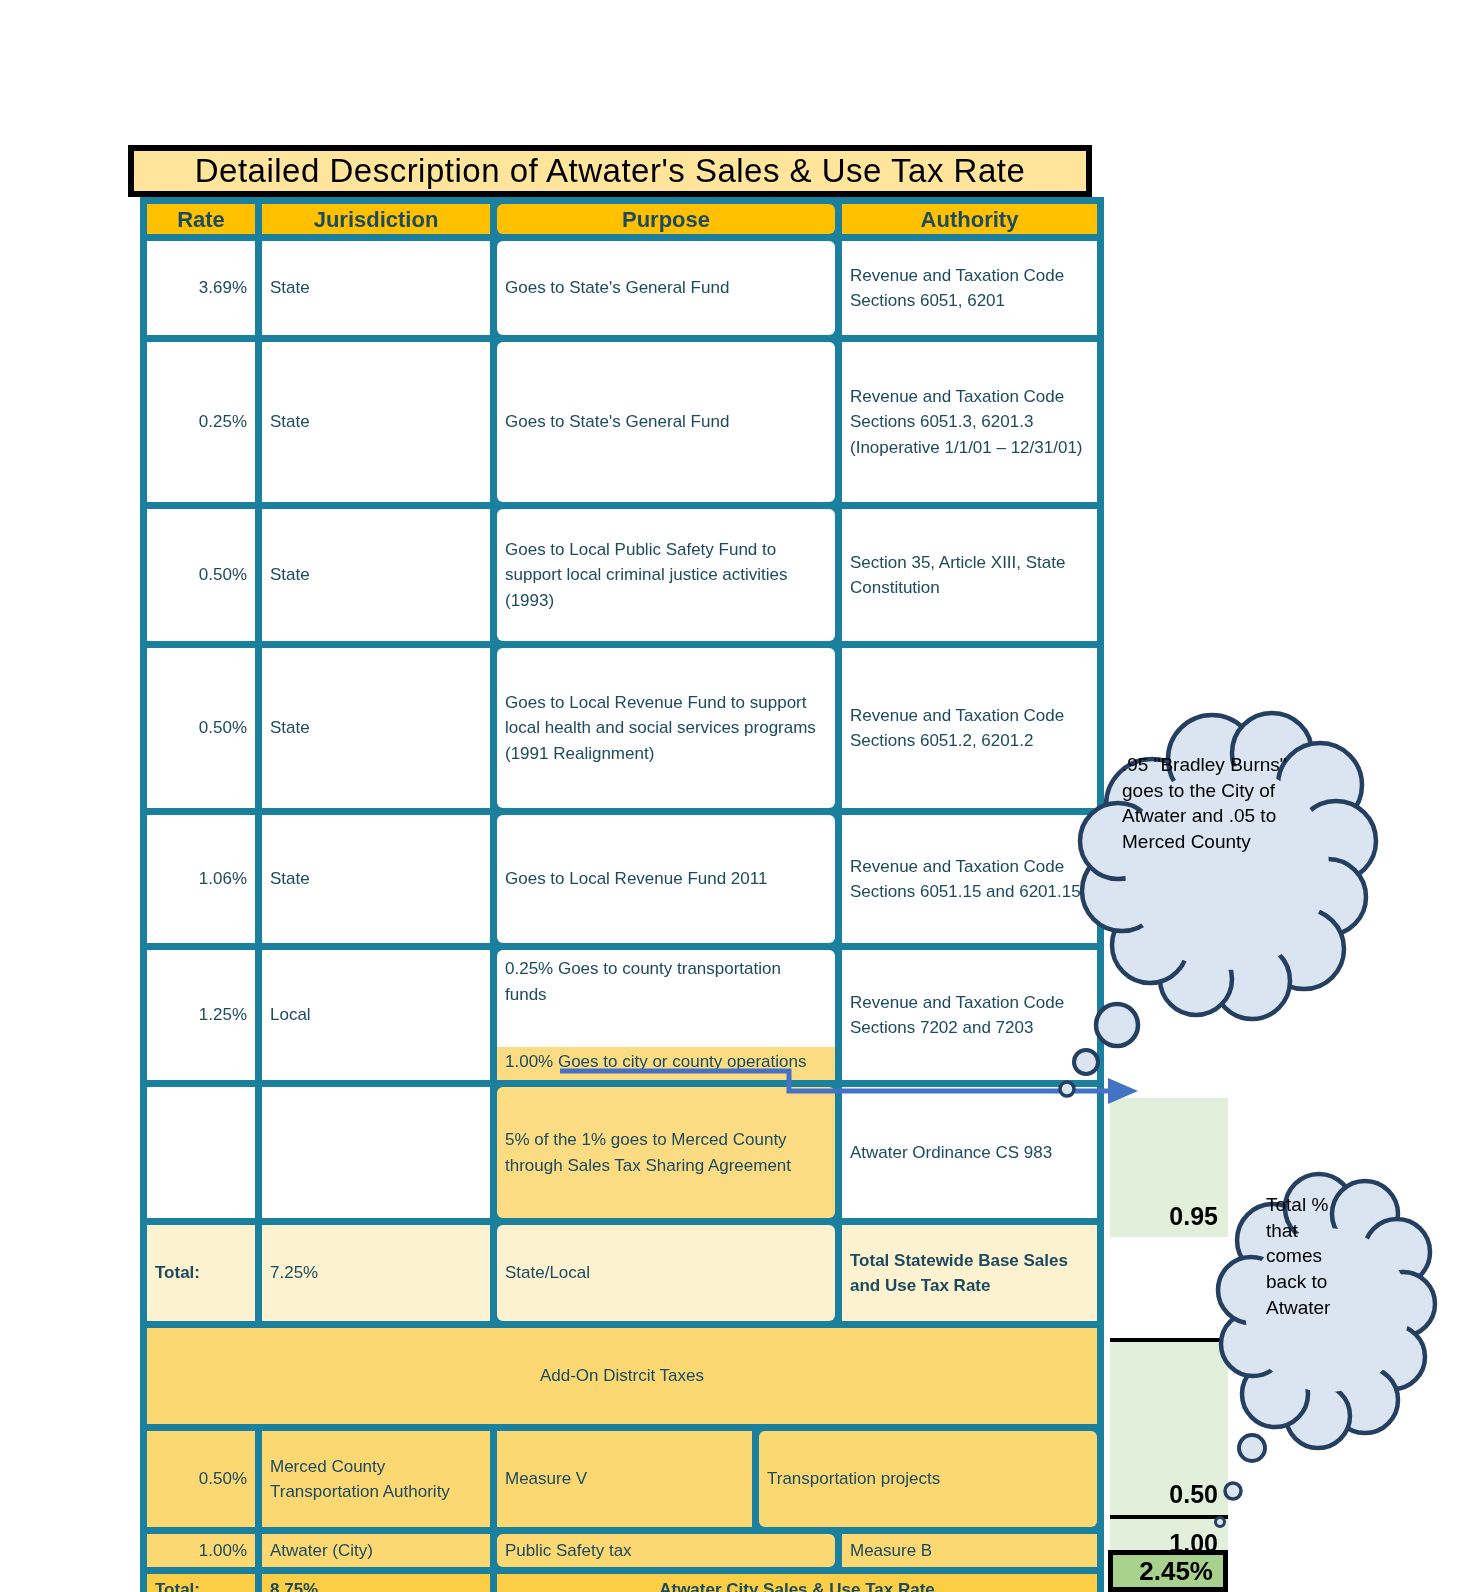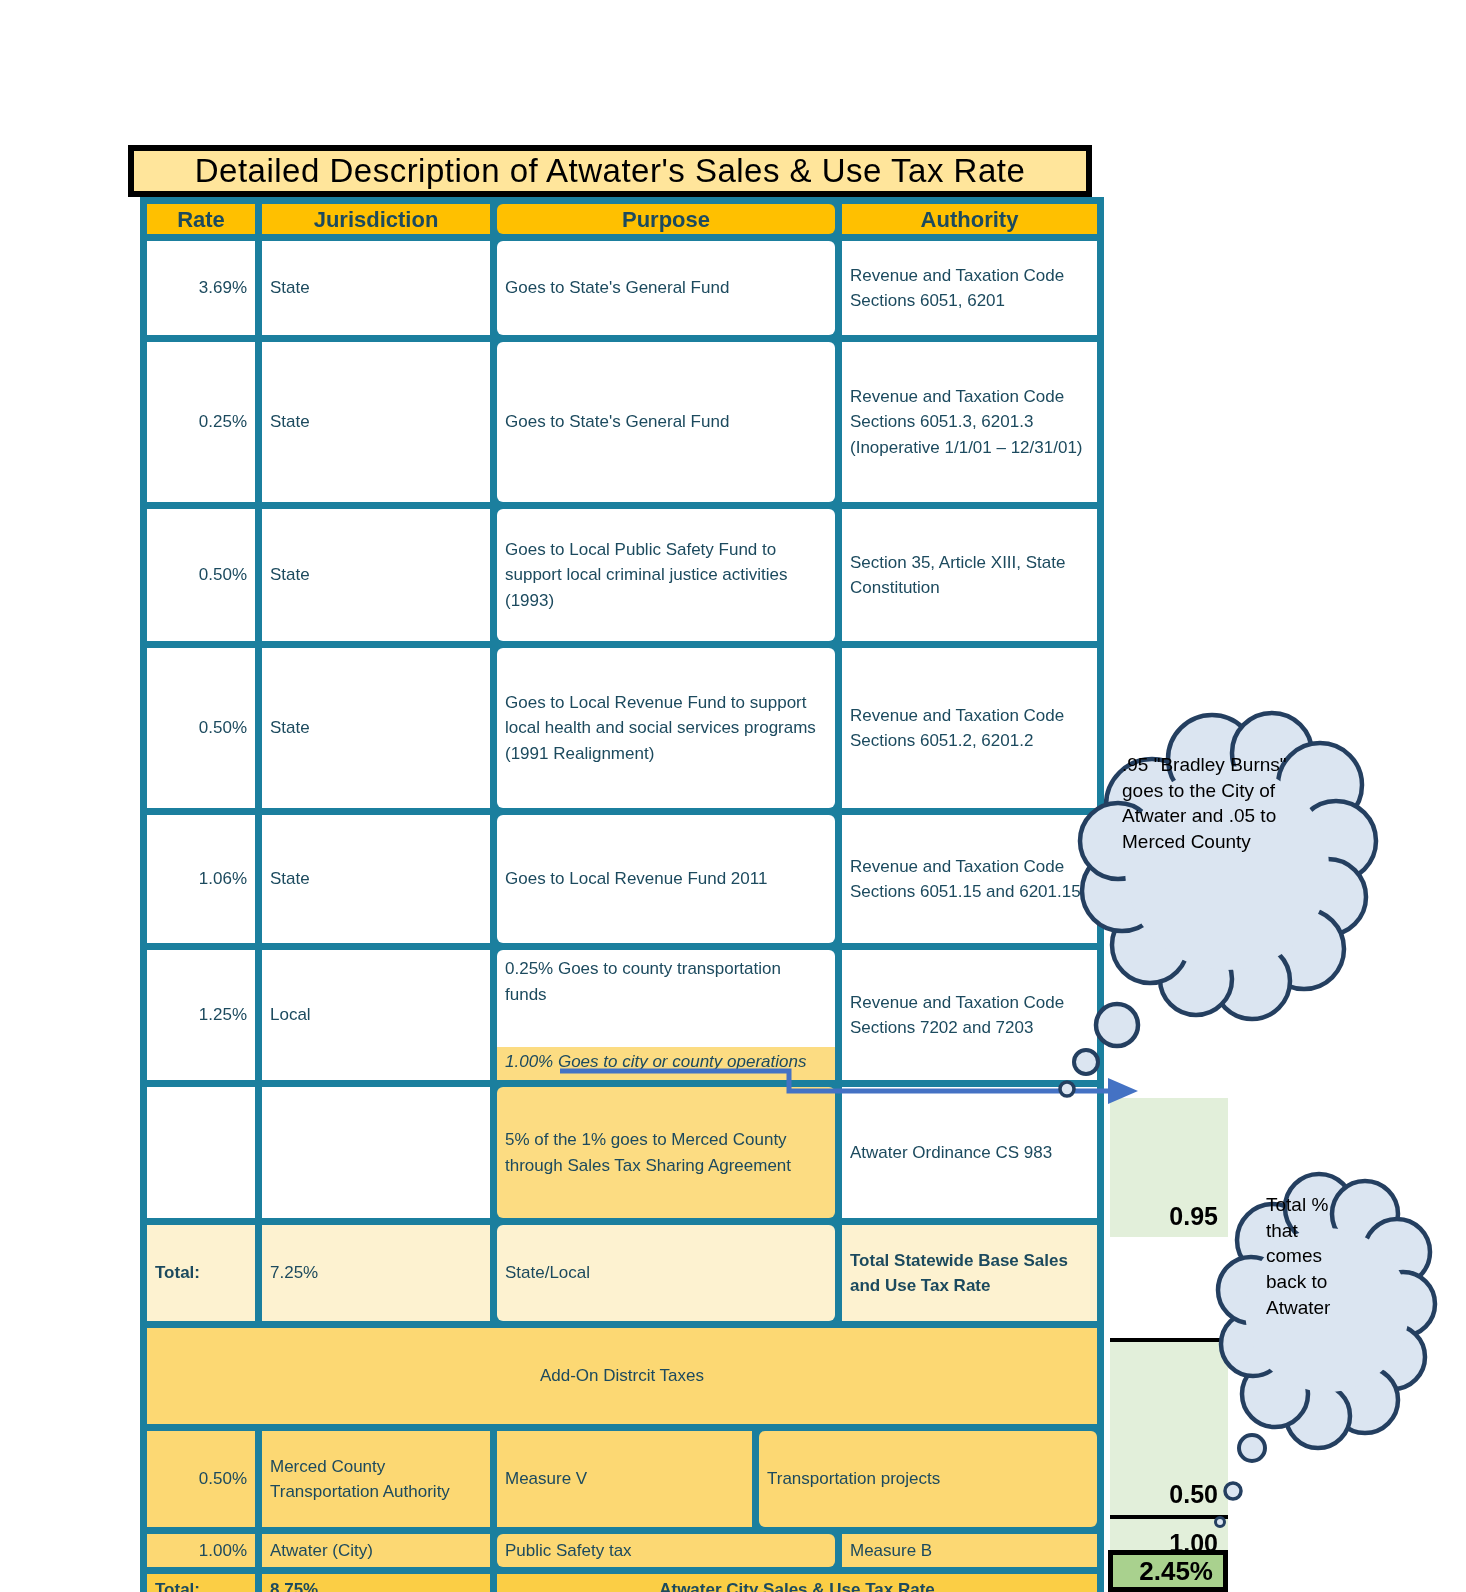--- a/index.html
+++ b/index.html
@@ -38,21 +38,21 @@
   .b { font-weight:bold; }
   .center { justify-content:center; text-align:center; }
 
   .cream { background:#fdf2d0; }
   .gold  { background:#fcd873; }
   .goldd { background:#fbce45; }
   .hl    { background:#fcdc82; }
 
   .purpose-split { flex-direction:column; align-items:stretch; padding:0; }
   .purpose-split .plain  { flex:1 1 auto; padding:6px 8px 0 8px; }
-  .purpose-split .hl-part{ background:#fcdc82; padding:2px 8px 6px 8px;font-style:italic; }
+  .purpose-split .hl-part{ background:#fcdc82; padding:2px 8px 6px 8px; }
 
   
   .gcell {
     position:absolute; left:1110px; width:118px; box-sizing:border-box;
     background:#e2efda; color:#000; font-size:25px; font-weight:bold;
     display:flex; align-items:flex-end; justify-content:flex-end;
     padding:6px 10px;
   }
   #g-bradley { top:1098px; height:139px; }
   #g-measv   { top:1338px; height:177px; border-top:4px solid #000; }

